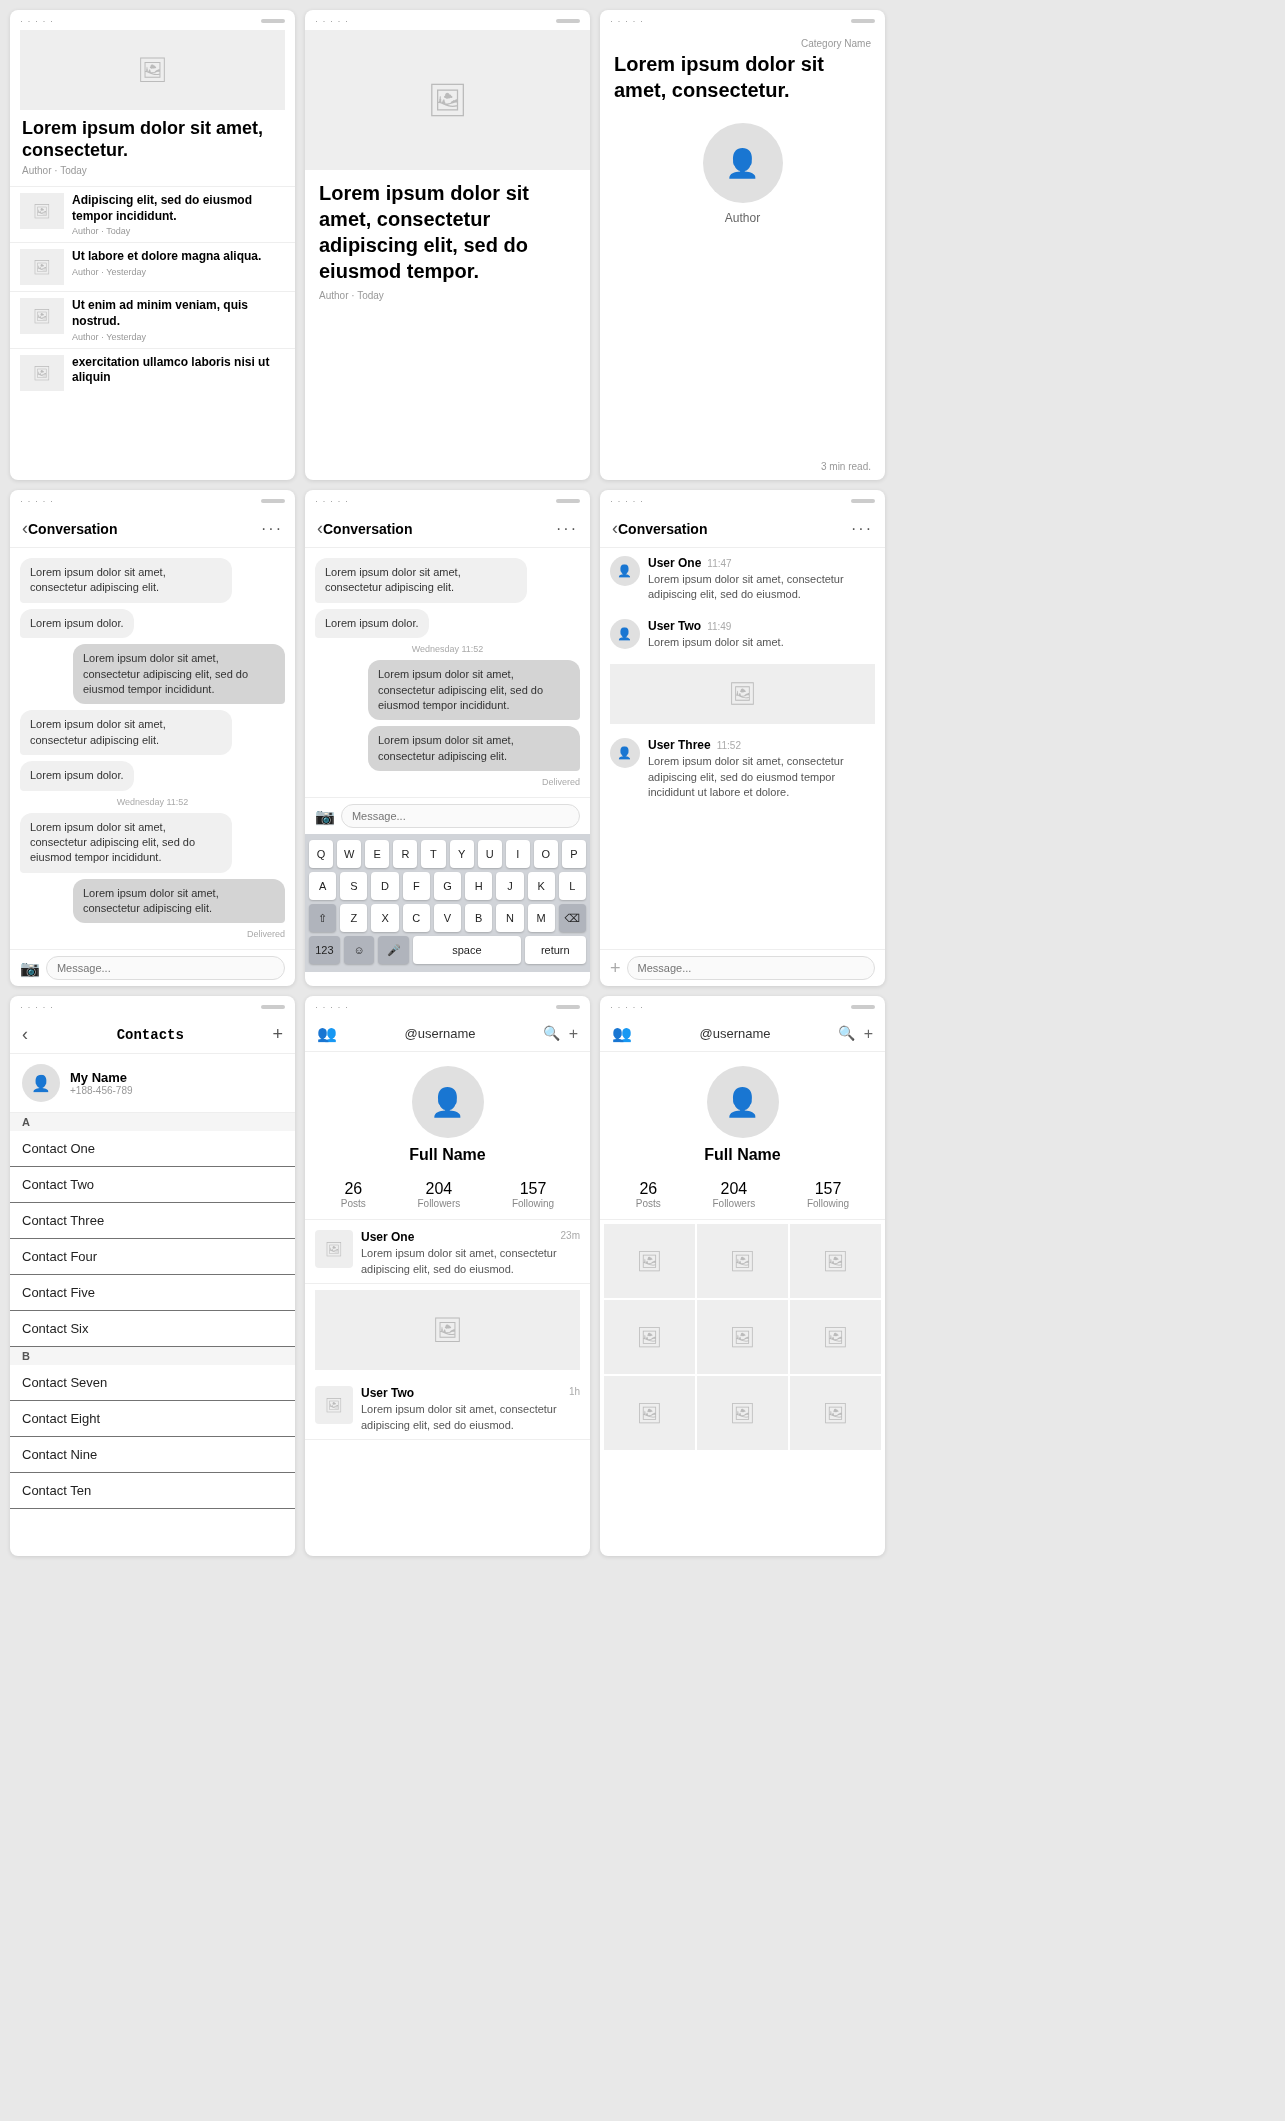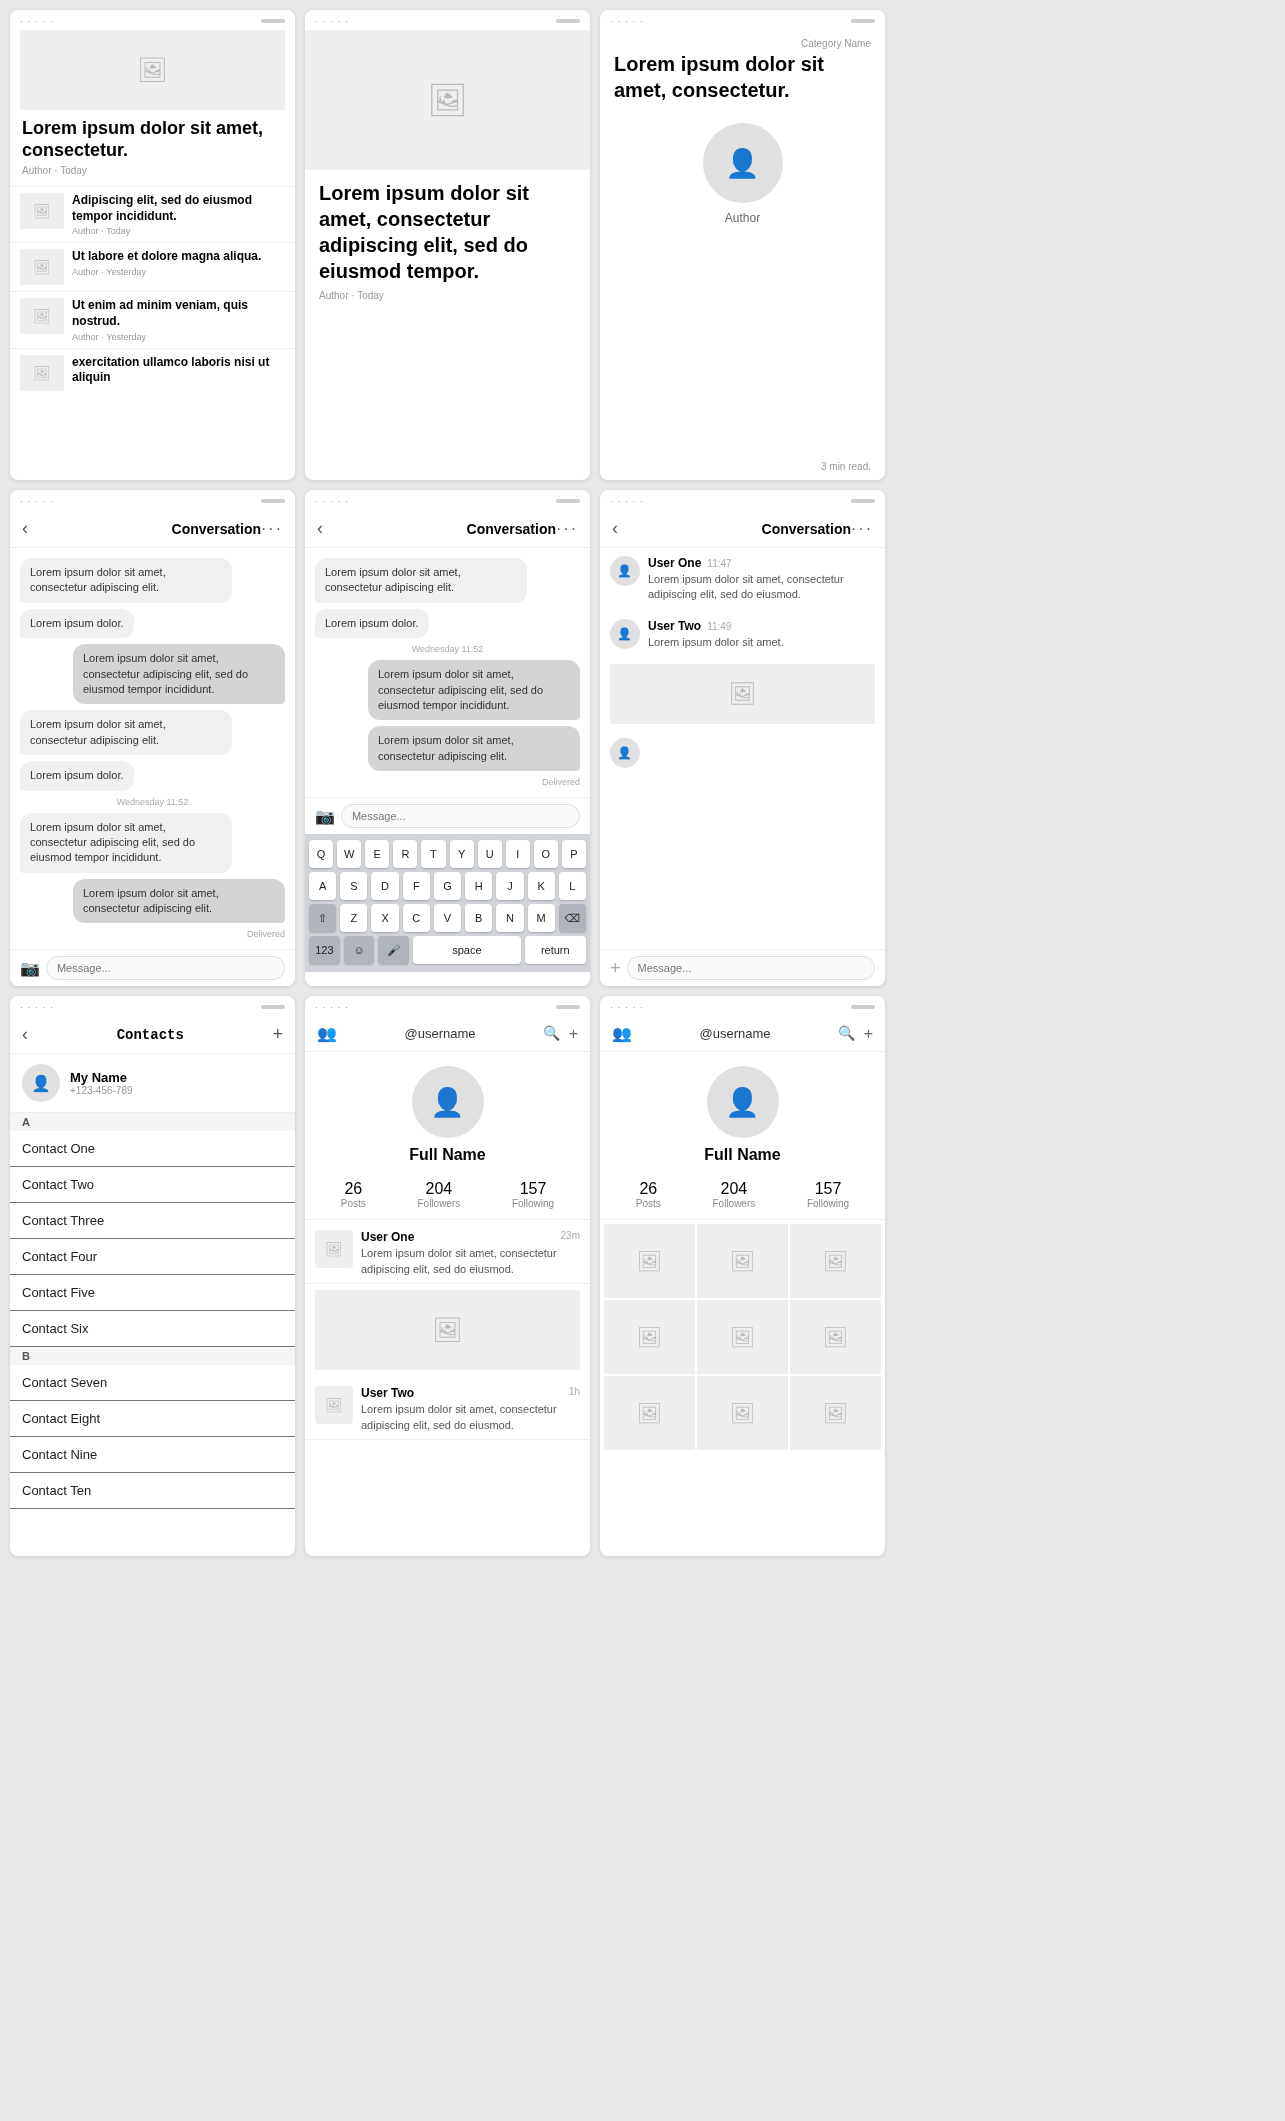--- a/index.html
+++ b/index.html
@@ -116,21 +116,21 @@
       color: #aaa; font-size: 28px; margin-bottom: 8px;
     }
     .card3-author { font-size: 12px; color: #666; }
     .card3-readtime { font-size: 10px; color: #999; text-align: right; padding: 8px 14px; margin-top: auto; }
 
     
     .conv-header {
       display: flex; align-items: center; justify-content: space-between;
       padding: 8px 12px; border-bottom: 1px solid #eee;
     }
-    .conv-title { font-size: 14px; font-weight: 600; flex: 1; text-align: right; }
+    .conv-title { font-size: 14px; font-weight: 600; flex: 1; text-align: left; }
     .conv-back { font-size: 18px; color: #555; cursor: pointer; }
     .conv-more { font-size: 16px; color: #555; letter-spacing: 2px; }
     .conv-messages { flex: 1; padding: 10px; overflow: hidden; display: flex; flex-direction: column; gap: 6px; }
     .msg-bubble-left {
       background: #f0f0f0;
       border-radius: 12px 12px 12px 4px;
       padding: 7px 10px;
       font-size: 11px;
       max-width: 80%;
       align-self: flex-start;
@@ -459,20 +459,27 @@
           </div>
           <div class="user-msg-text">Lorem ipsum dolor sit amet.</div>
         </div>
       </div>
 
       <div style="margin: 6px 10px; background:#eee; height:60px; display:flex; align-items:center; justify-content:center; color:#bbb; font-size:22px;">🖼</div>
       <div class="user-msg-item">
         <div class="user-avatar">
           <span>👤</span>
         </div>
+        <div class="user-msg-content">
+          <div class="user-msg-header">
+            <span class="user-msg-name">User Three</span>
+            <span class="user-msg-time">11:52</span>
+          </div>
+          <div class="user-msg-text">Lorem ipsum dolor sit amet, consectetur adipiscing elit, sed do eiusmod tempor incididunt ut labore et dolore.</div>
+        </div>
       </div>
     </div>
     <div class="conv-input-bar2">
       <span class="conv-add-btn">+</span>
       <input class="conv-input" type="text" placeholder="Message..." style="">
     </div>
   </div>
 
 </div>
 
@@ -487,21 +494,21 @@
       <span style="font-size:18px;color:#555;">‹</span>
       <span class="contacts-title">Contacts</span>
       <span style="font-size:18px;color:#555;">+</span>
     </div>
     <div class="contacts-myinfo">
       <div class="contacts-myavatar">
         <span>👤</span>
       </div>
       <div>
         <div class="contacts-myname">My Name</div>
-        <div class="contacts-myphone">+123-456-789</div>
+        <div class="contacts-myphone">+188-456-789</div>
       </div>
     </div>
     <div class="contacts-section-header">A</div>
     <div class="contacts-item">Contact One</div>
     <div class="contacts-item">Contact Two</div>
     <div class="contacts-item">Contact Three</div>
     <div class="contacts-item">Contact Four</div>
     <div class="contacts-item">Contact Five</div>
     <div class="contacts-item">Contact Six</div>
     <div class="contacts-section-header">B</div>

